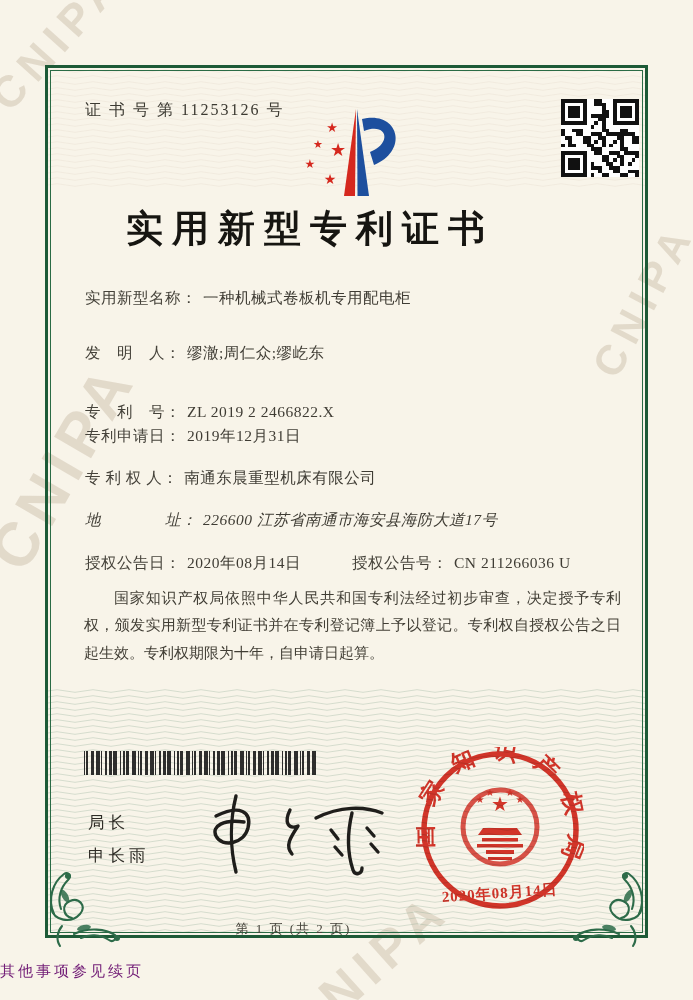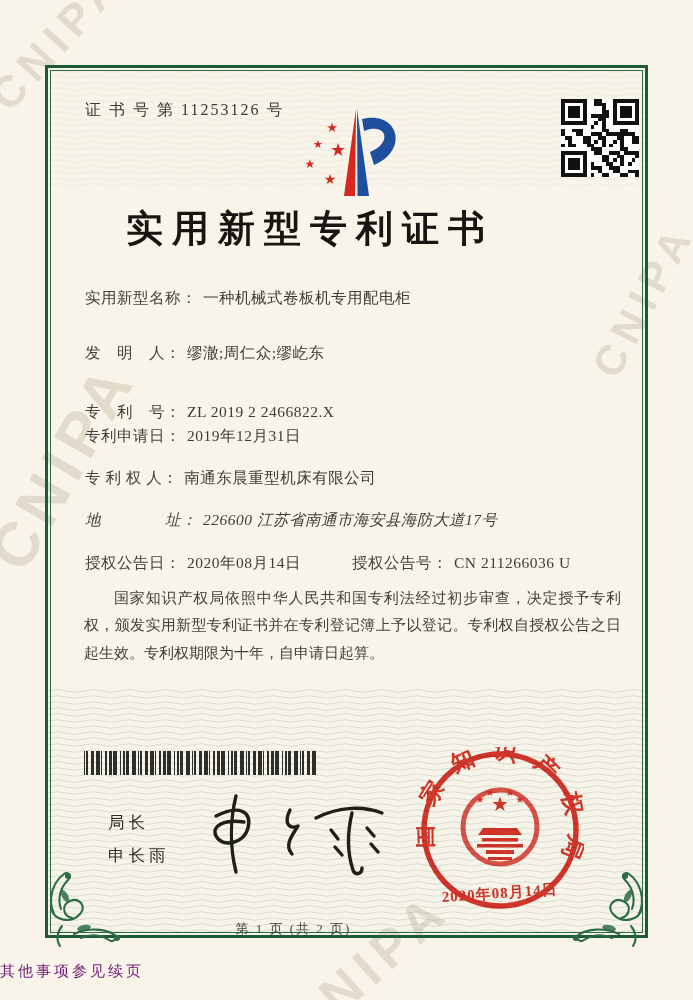--- a/index.html
+++ b/index.html
@@ -23,21 +23,21 @@
   .title{
     left:0;top:204px;width:620px;text-align:center;font-size:37px;
     font-weight:bold;letter-spacing:9px;color:#161511;
   }
   .field{left:85px;font-size:15.5px;color:#45423a;white-space:nowrap;letter-spacing:0.5px;text-align:right;}
   .field .lbl{color:#45423a;}
   .field .val{margin-left:6px;color:#3f3c34;}
   .paras{left:84px;top:585px;width:537px;font-size:15px;line-height:1.82;
     text-align:justify;color:#413e35;z-index:3;position:absolute;}
   .paras p{margin:0;text-indent:2em;}
-  .signer{left:88px;font-size:16.5px;letter-spacing:4px;color:#2e2c26;margin-left:20px;}
+  .signer{left:88px;font-size:16.5px;letter-spacing:4px;color:#2e2c26;}
   .footer-page{left:45px;top:920px;width:497px;text-align:center;font-size:13px;
     letter-spacing:2px;color:#45423a;}
   .cont-note{left:0;top:962px;width:597px;text-align:left;font-size:15px;
     letter-spacing:3px;color:#701a75;}
   svg text{font-family:"Liberation Serif","DejaVu Serif",serif;}
 </style>
 </head>
 <body>
 
 <div class="page">

